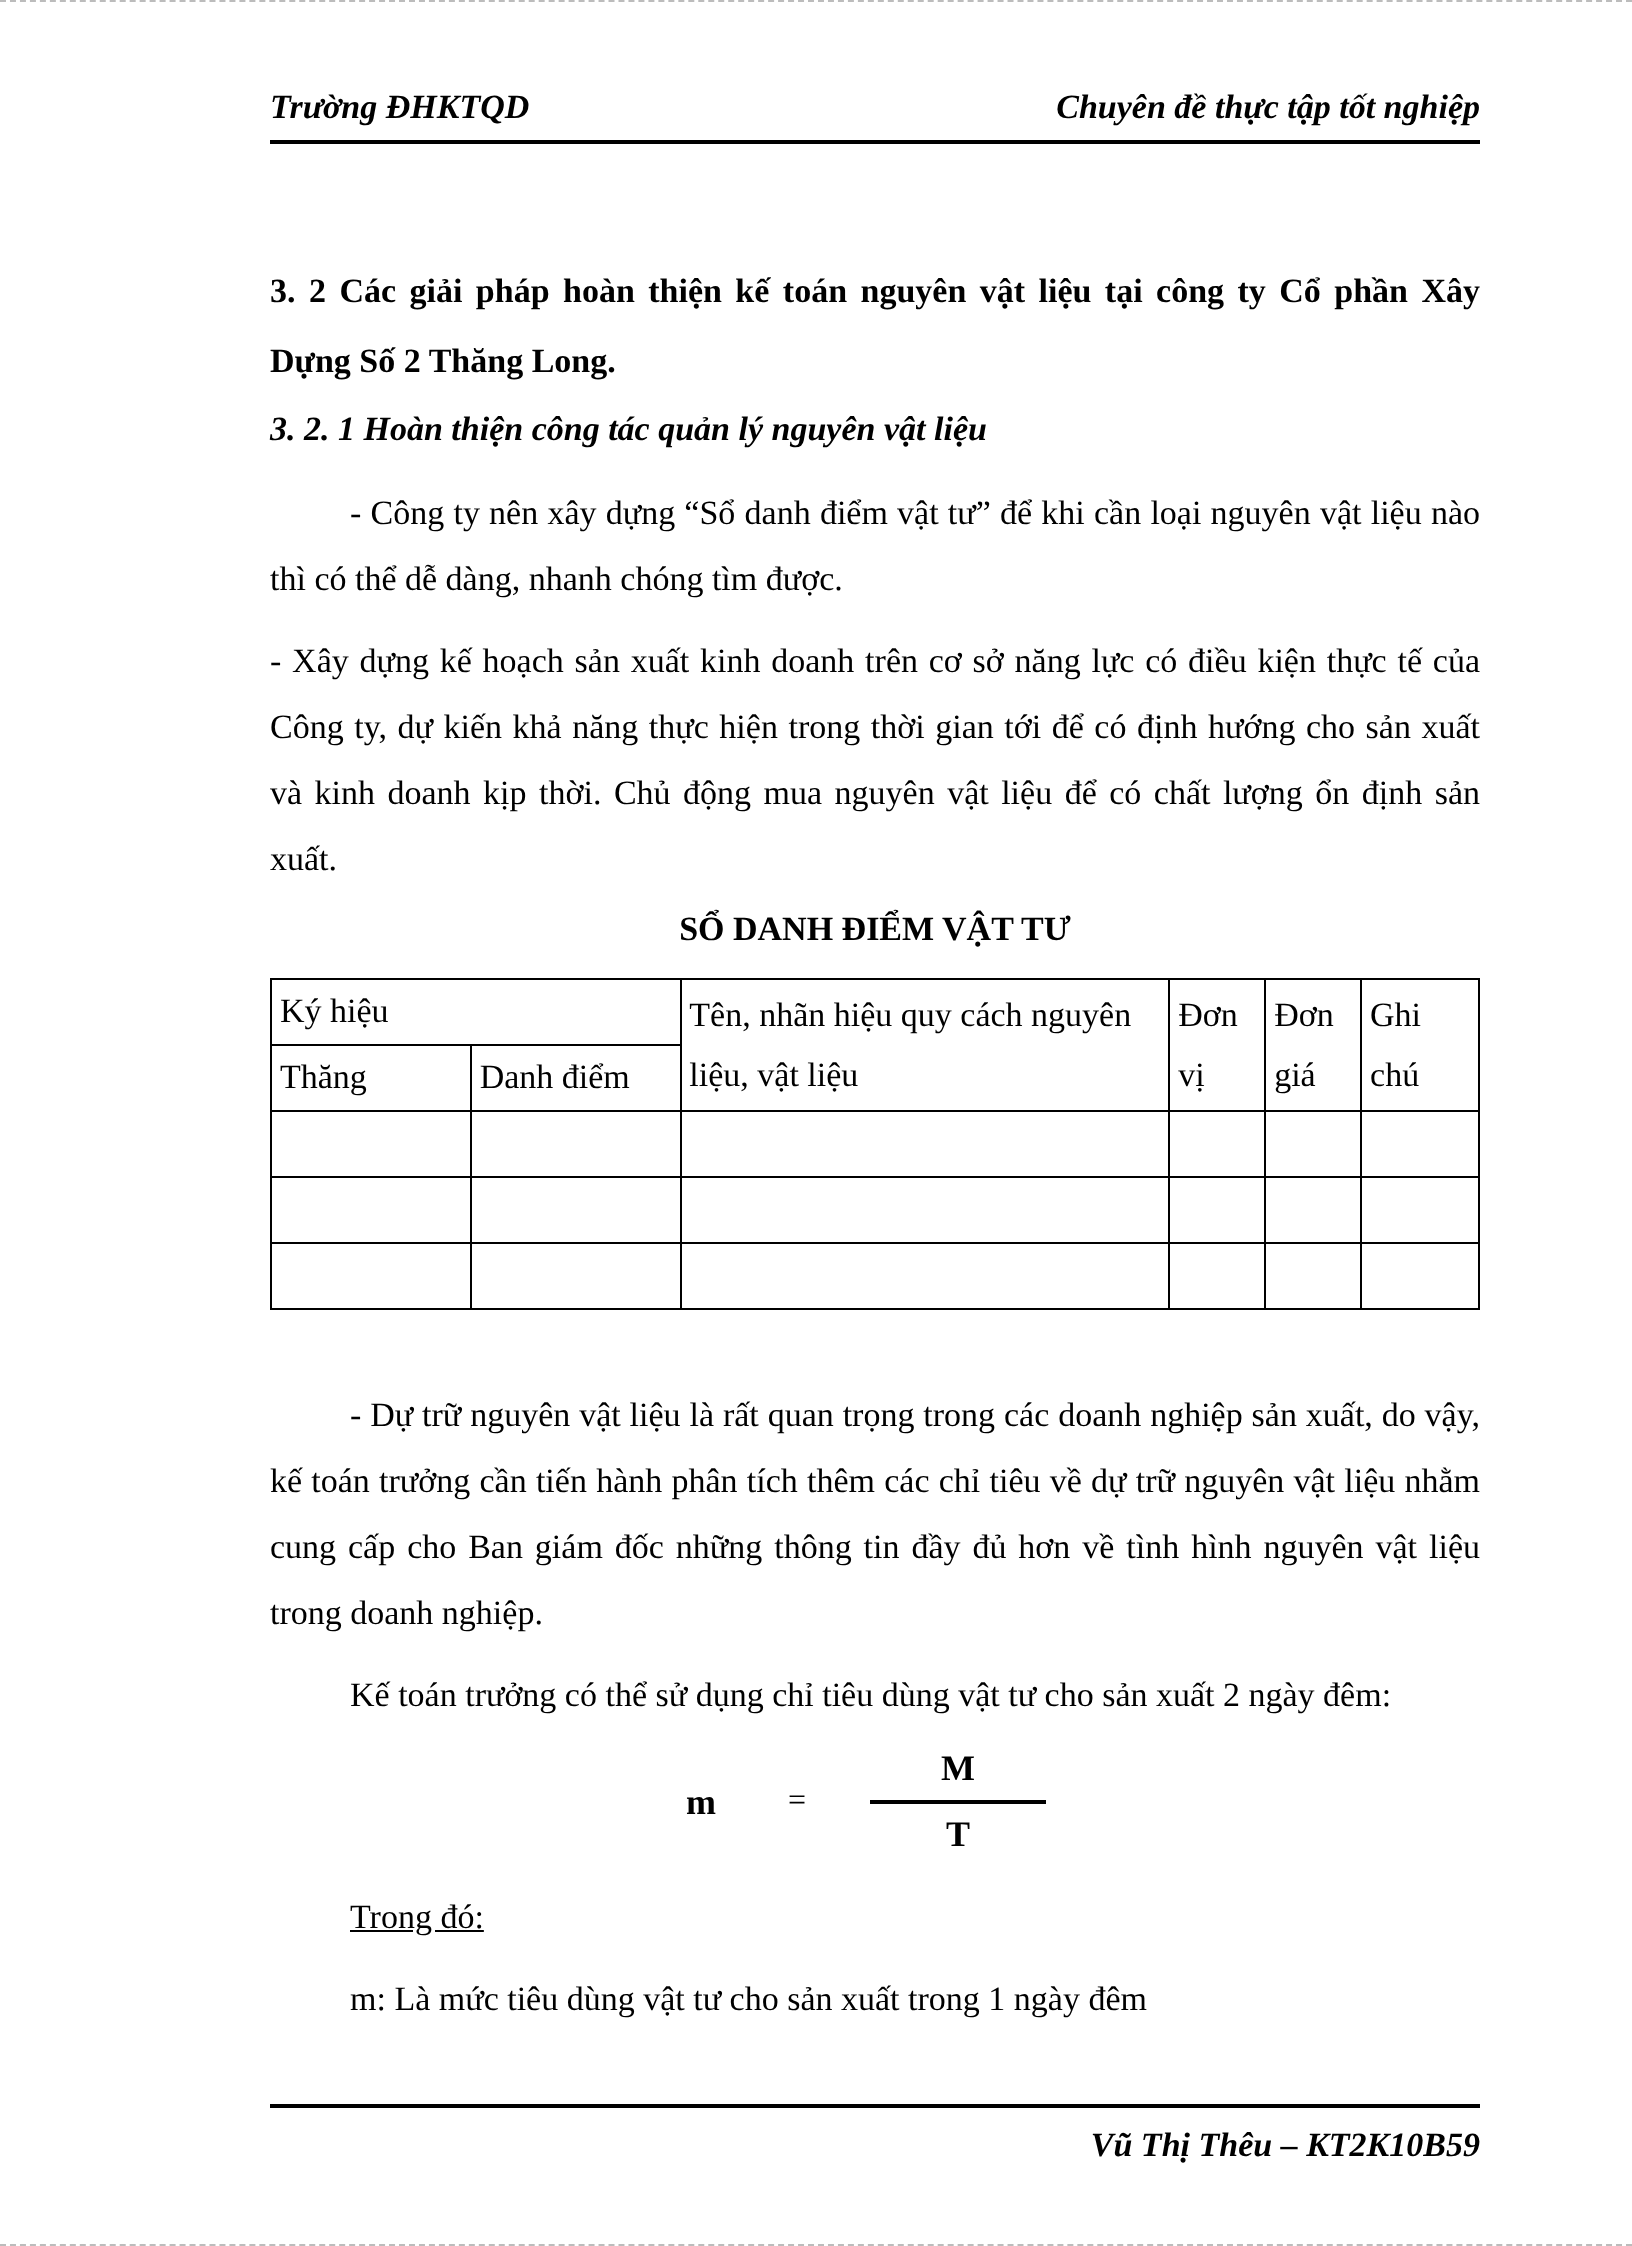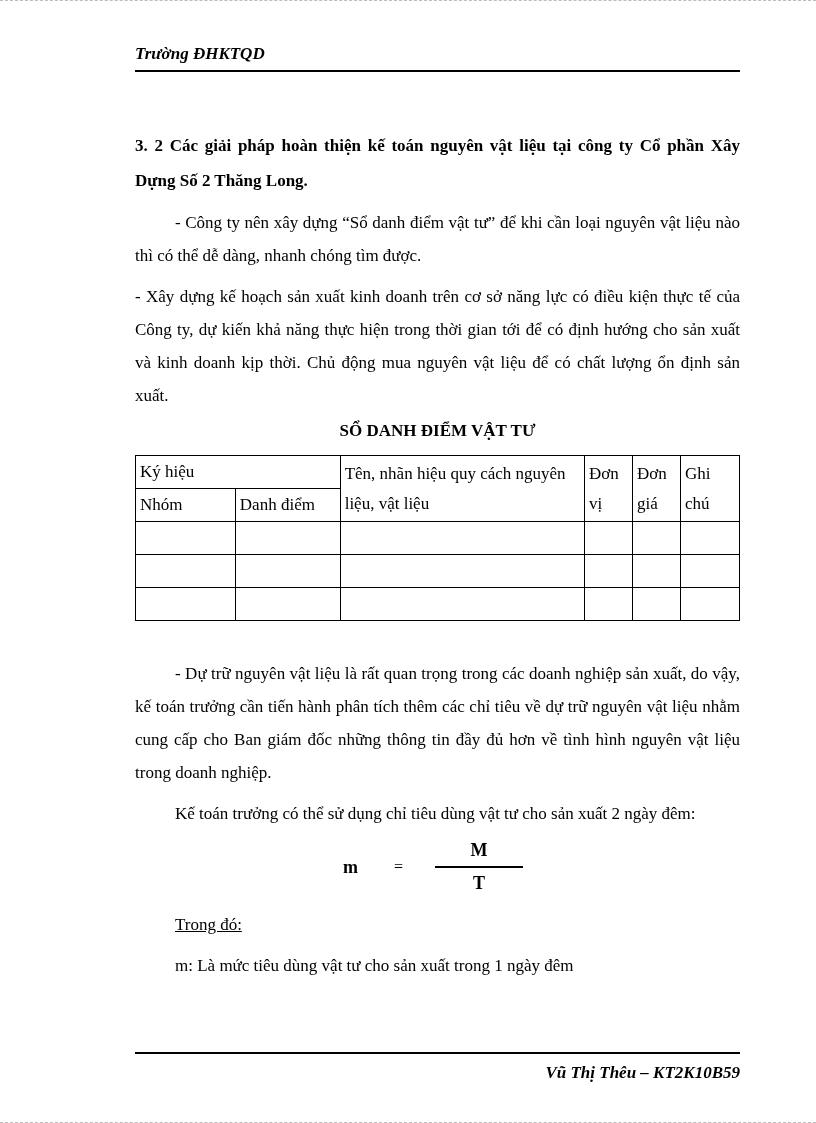--- a/index.html
+++ b/index.html
@@ -95,23 +95,25 @@
     font-style: italic;
   }
 </style>
 </head>
 <body>
 
 <div class="page">
 
   <div class="header">
     <span>Trường ĐHKTQD</span>
+    <span>Chuyên đề thực tập tốt nghiệp</span>
   </div>
 
   <p class="h1">3. 2 Các giải pháp hoàn thiện kế toán nguyên vật liệu tại công ty Cổ phần Xây Dựng Số 2 Thăng Long.</p>
+  <p class="h2">3. 2. 1 Hoàn thiện công tác quản lý nguyên vật liệu</p>
 
   <p class="para indent">- Công ty nên xây dựng “Sổ danh điểm vật tư” để khi cần loại nguyên vật liệu nào thì có thể dễ dàng, nhanh chóng tìm được.</p>
   <p class="para">- Xây dựng kế hoạch sản xuất kinh doanh trên cơ sở năng lực có điều kiện thực tế của Công ty, dự kiến khả năng thực hiện trong thời gian tới để có định hướng cho sản xuất và kinh doanh kịp thời. Chủ động mua nguyên vật liệu để có chất lượng ổn định sản xuất.</p>
 
   <p class="table-title">SỔ DANH ĐIỂM VẬT TƯ</p>
 
   <table class="vt">
     <colgroup>
       <col style="width:100px">
         <col style="width:105px">
@@ -122,21 +124,21 @@
     </colgroup>
     <tbody>
         <tr>
       <td colspan="2">Ký hiệu</td>
       <td rowspan="2">Tên, nhãn hiệu quy cách nguyên liệu, vật liệu</td>
       <td rowspan="2">Đơn vị</td>
       <td rowspan="2">Đơn giá</td>
       <td rowspan="2">Ghi chú</td>
     </tr>
     <tr>
-      <td>Nhóm</td>
+      <td>Thăng</td>
       <td>Danh điểm</td>
     </tr>
     <tr>
       <td></td>
           <td></td>
           <td></td>
           <td></td>
           <td></td>
           <td></td>
     </tr>

